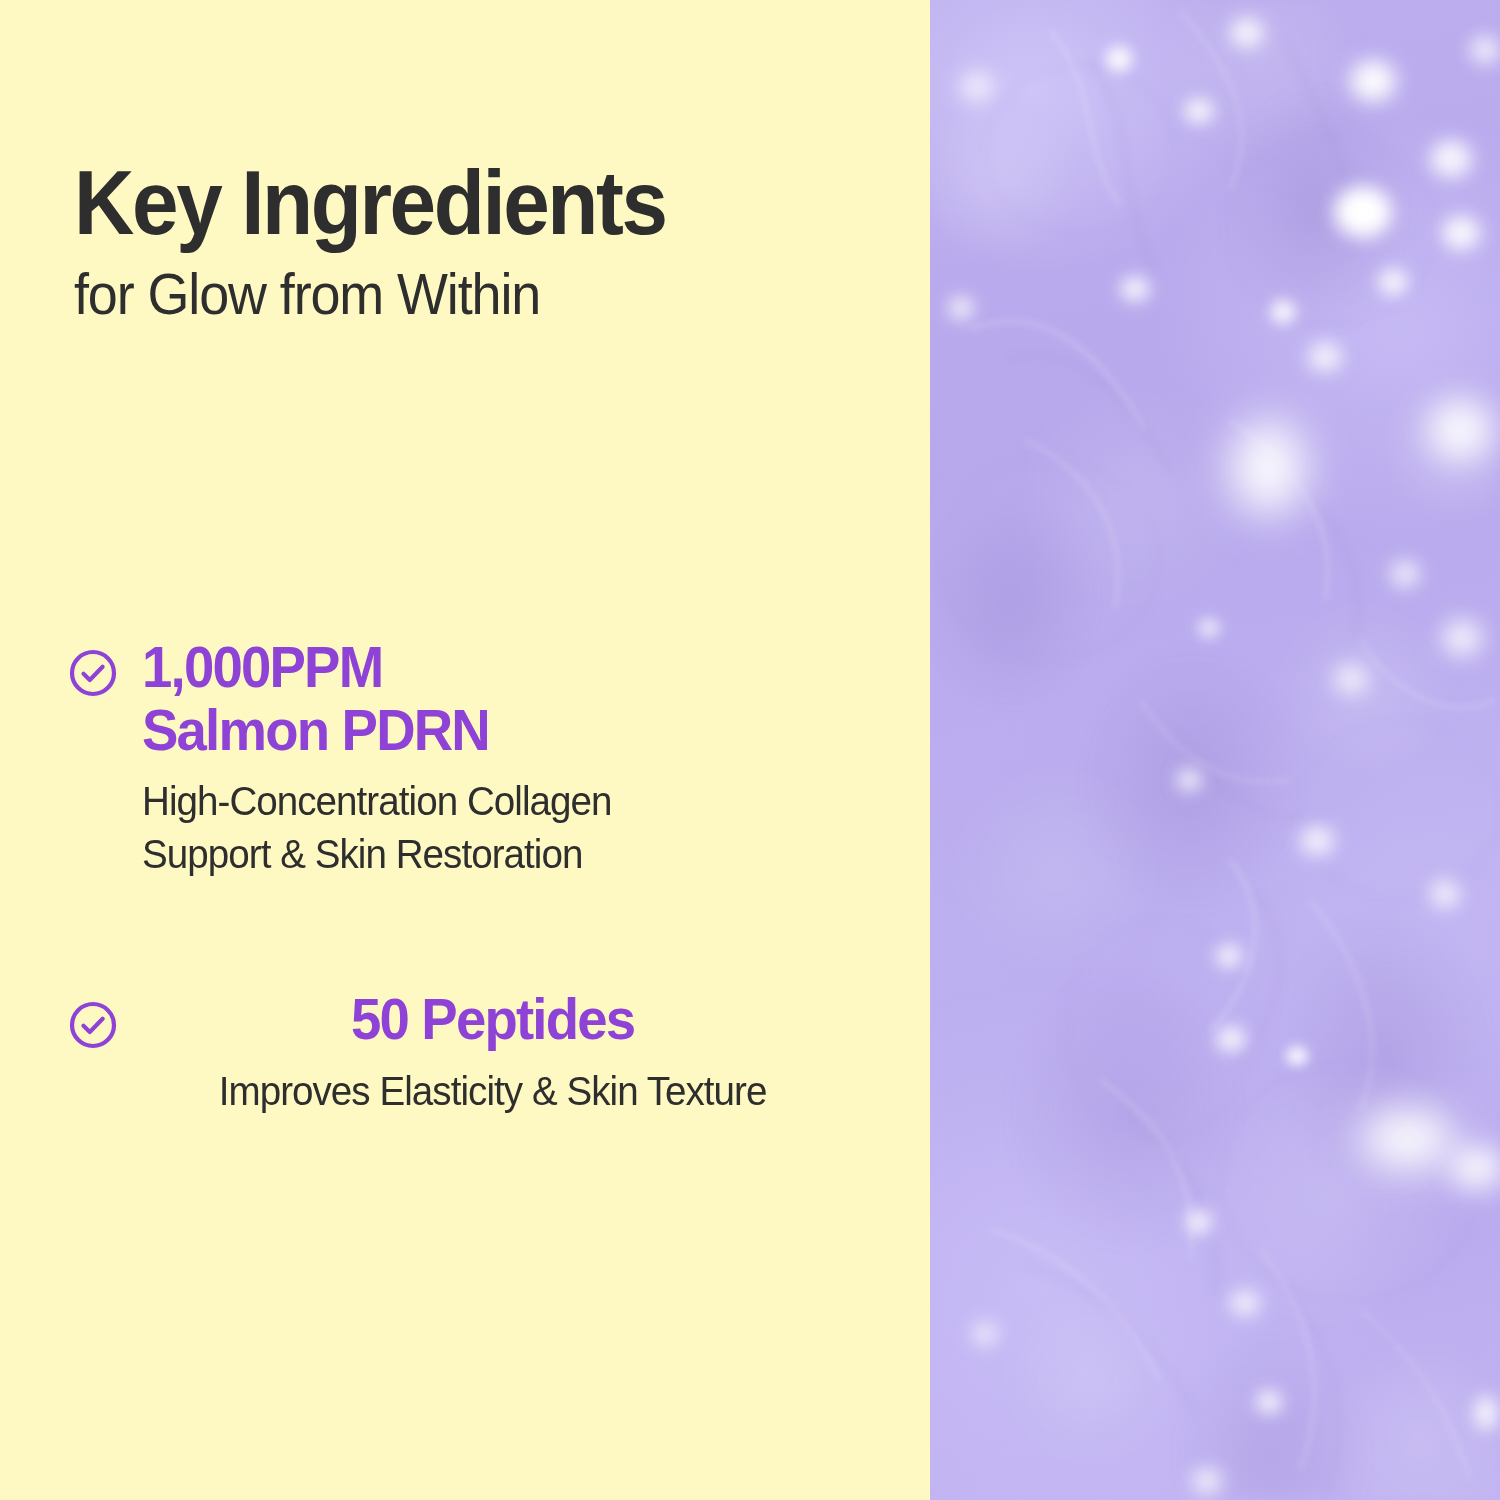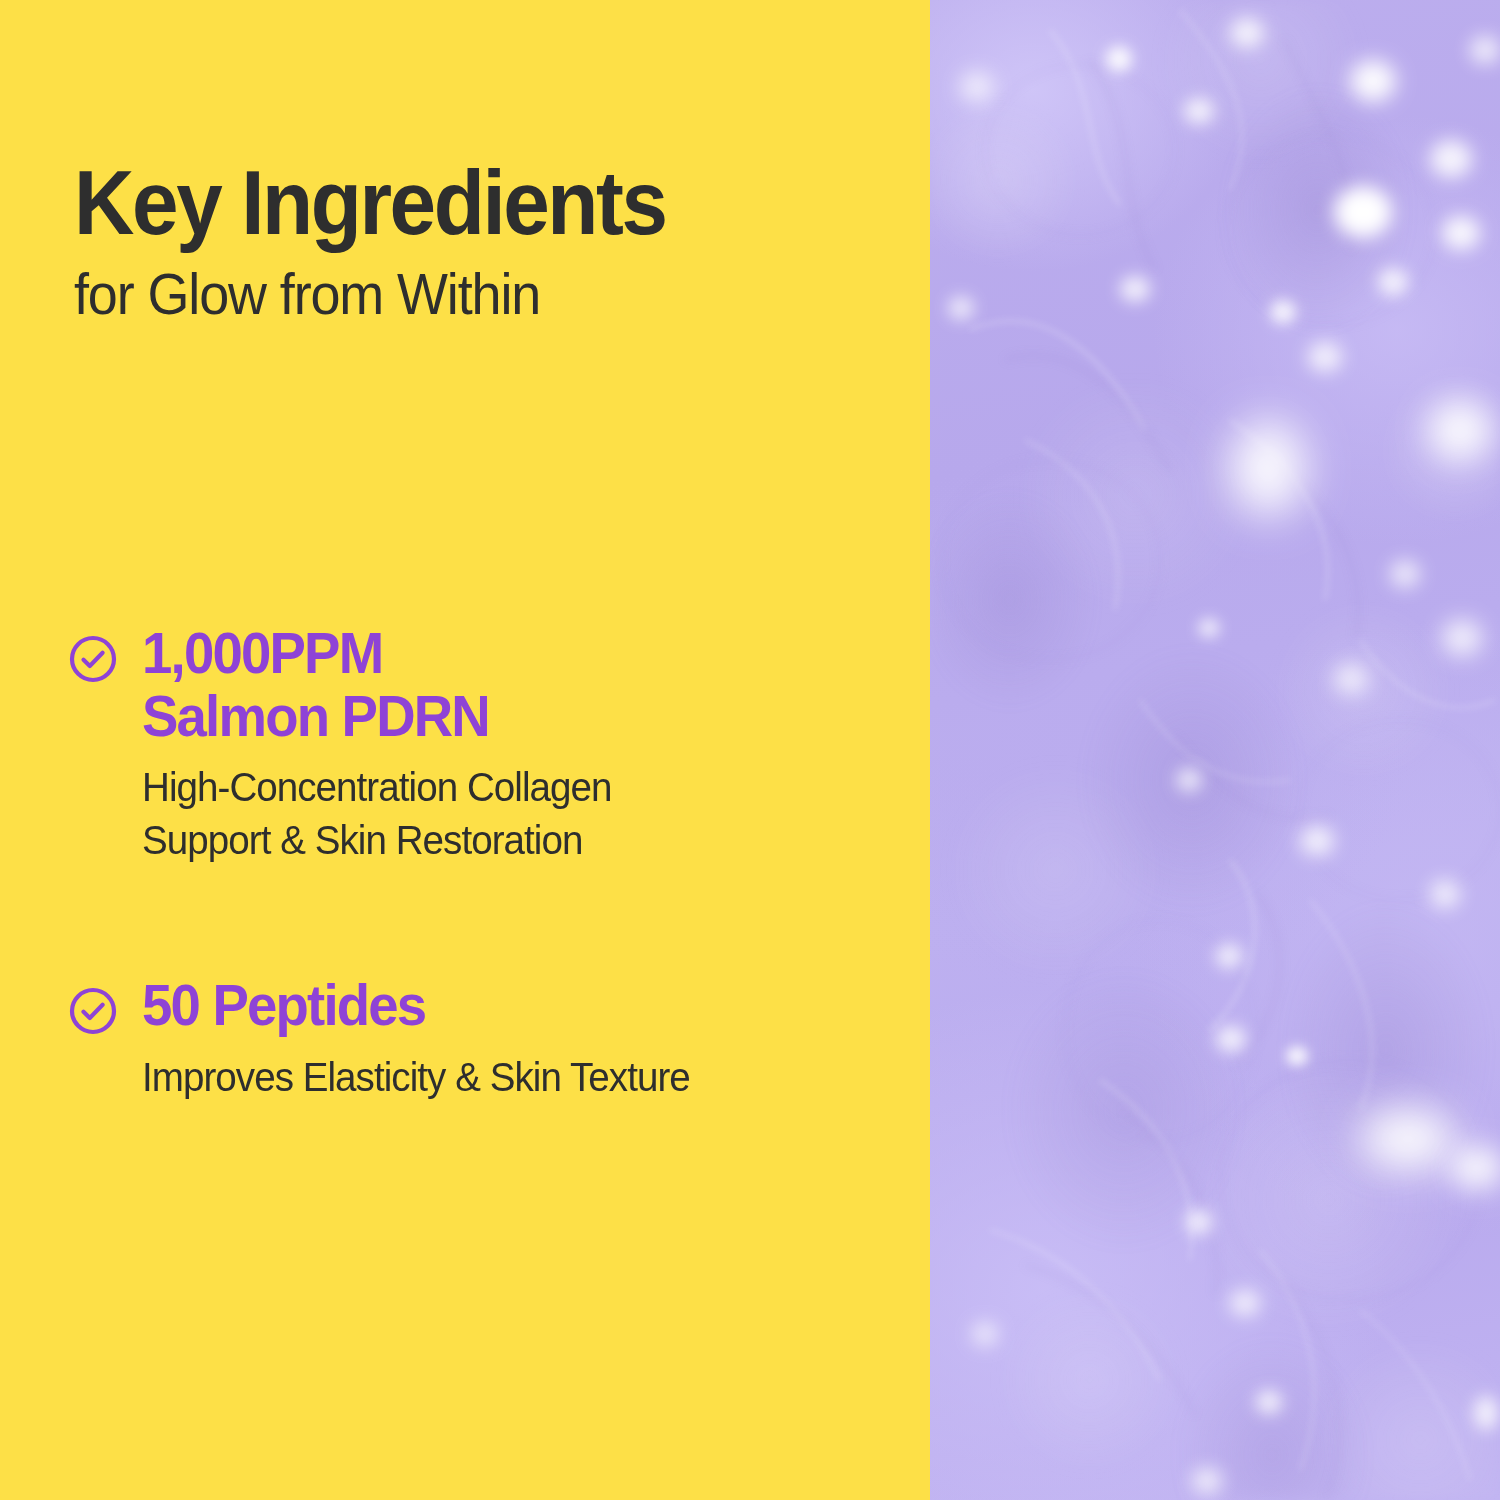--- a/index.html
+++ b/index.html
@@ -15,21 +15,21 @@
     position:relative;
     width:1500px; height:1500px;
     display:flex;
     background:#efe8fc;
   }
 
   
   .left-panel {
     position:relative;
     width:930px; height:1500px;
-    background:#fde047;
+    background:#fef9c3;
     flex:0 0 930px;
     padding:0;
   }
 
   .heading-block { position:absolute; left:74px; top:158px; }
 
   .main-heading {
     font-size:90px;
     font-weight:700;
     letter-spacing:-2.6px;
@@ -54,22 +54,22 @@
 
   
   .feature-list {
     position:absolute;
     left:68px;
     top:622px;
     width:820px;
   }
 
   .feature-item { position:relative; padding-left:74px; }
-  .feature-item.f1 { margin-bottom:108px; }
-  .feature-item.f2 { margin-bottom:40px; }
+  .feature-item.f1 { margin-bottom:108px;margin-top:14px; }
+  .feature-item.f2 { margin-bottom:40px;text-align:center; }
 
   .check-icon {
     position:absolute;
     left:0; top:12px;
     width:50px; height:50px;
     display:block;
   }
   .check-icon svg { display:block; width:50px; height:50px; }
 
   .feature-title {

